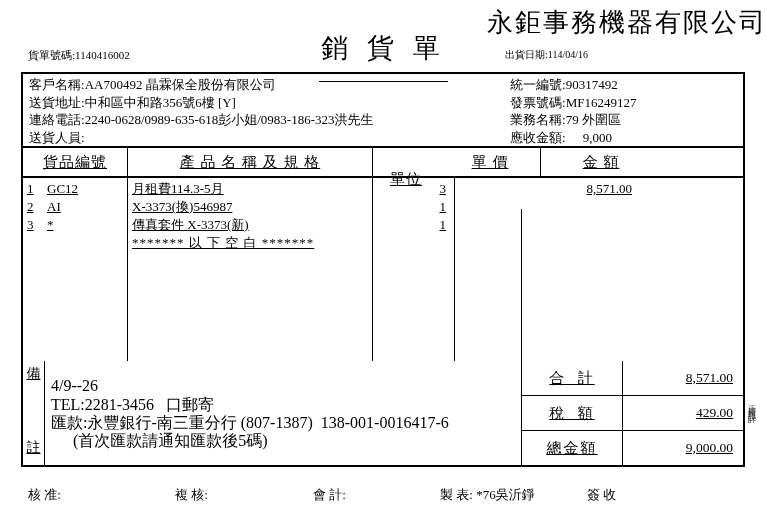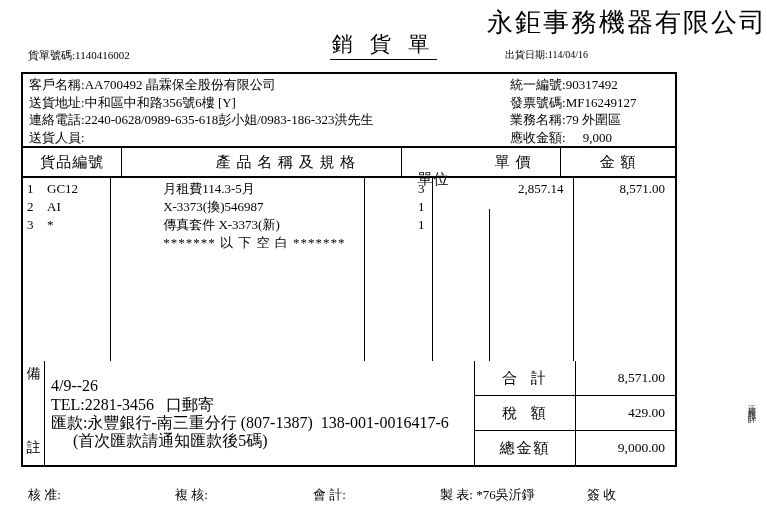--- a/index.html
+++ b/index.html
@@ -10,46 +10,47 @@
     background:var(--paper,#fff); color:var(--ink,#000);
     font-family:"Liberation Serif","DejaVu Serif",serif;
     overflow:hidden;
   }
   .company-name {
     position:absolute; top:5px; left:0; right:0;
     text-align:right; font-size:26px; font-weight:normal; letter-spacing:2px;
   }
   .doc-title-wrap { position:absolute; top:30px; left:0; right:0; text-align:center; }
   .doc-title {
-    display:inline-block; font-size:21px; letter-spacing:6px;
-    border-bottom:1px solid var(--ink,#000); padding:0 2px 1px 2px;
+    display:inline-block; font-size:27px; letter-spacing:6px;
+    border-bottom:1px solid var(--ink,#000); padding:0 2px 15px 2px;
   }
   .meta-left  { position:absolute; top:48px; left:28px;  font-size:11px; white-space:pre;text-align:right; }
   .meta-right { position:absolute; top:48px; left:505px; font-size:10px; white-space:pre; }
 
   .main-box {
-    position:absolute; top:72px; left:21px; width:656px; height:395px;
+    position:absolute; top:72px; left:21px; width:724px; height:395px;
     border:2px solid var(--ink,#000);
+    text-decoration:underline;
   }
   .info-section { position:relative; height:74px; border-bottom:2px solid var(--ink,#000); font-size:13px; }
   .info-left  { position:absolute; left:6px;   top:2px; }
   .info-right { position:absolute; left:487px; top:2px; }
   .info-row { display:flex; height:17.5px; line-height:17.5px; white-space:pre; }
   .info-row .val { white-space:pre; }
   .info-right .info-row:last-child .val { padding-left:17px; }
 
   .thead-row { display:flex; height:30px; border-bottom:2px solid var(--ink,#000); }
   .th {
     display:flex; align-items:center; justify-content:center;
     font-size:15px; letter-spacing:1px; border-right:1px solid var(--ink,#000);
     white-space:pre;
   }
   .items-body { display:flex; height:183px; }
   .col { border-right:1px solid var(--ink,#000); padding-top:2px; font-size:13px; }
-  .c1 { width:105px; } .c2 { width:245px;margin-left:48px; } .c3 { width:82px; }
+  .c1 { width:105px; } .c2 { width:245px; } .c3 { width:82px; }
   .c4 { width:67px;margin-top:31px; }  .c5 { width:101px; } .c6 { width:120px; border-right:none; }
   .th.c6 { border-right:none; }
   .iline { height:18px; line-height:18px; white-space:pre; }
   .c1 .iline { display:flex; padding-left:4px; }
   .c1 .ino { width:20px; }
   .c2 .iline { padding-left:4px; }
   .blank-marker { padding-left:22px; letter-spacing:1px; }
   .c3 .iline { padding-right:8px; text-align:right; }
   .c5 .iline { padding-right:10px; text-align:right; }
   .c6 .iline { padding-right:10px; text-align:right; }
@@ -137,25 +138,20 @@
         <div class="iline blank-marker">******* 以 下 空 白 *******</div>
       </div>
       <div class="col c3">
         <div class="iline">3</div>
         <div class="iline">1</div>
         <div class="iline">1</div>
       </div>
       <div class="col c4">
         <div class="iline"></div>
       </div>
-      <div class="col c5">
-        <div class="iline">2,857.14</div>
-        <div class="iline"></div>
-        <div class="iline"></div>
-      </div>
       <div class="col c6">
         <div class="iline">8,571.00</div>
         <div class="iline"></div>
         <div class="iline"></div>
       </div>
     </div>
 
     <div class="bottom-section">
       <div class="notes-box">
         <div class="note-label-col">

